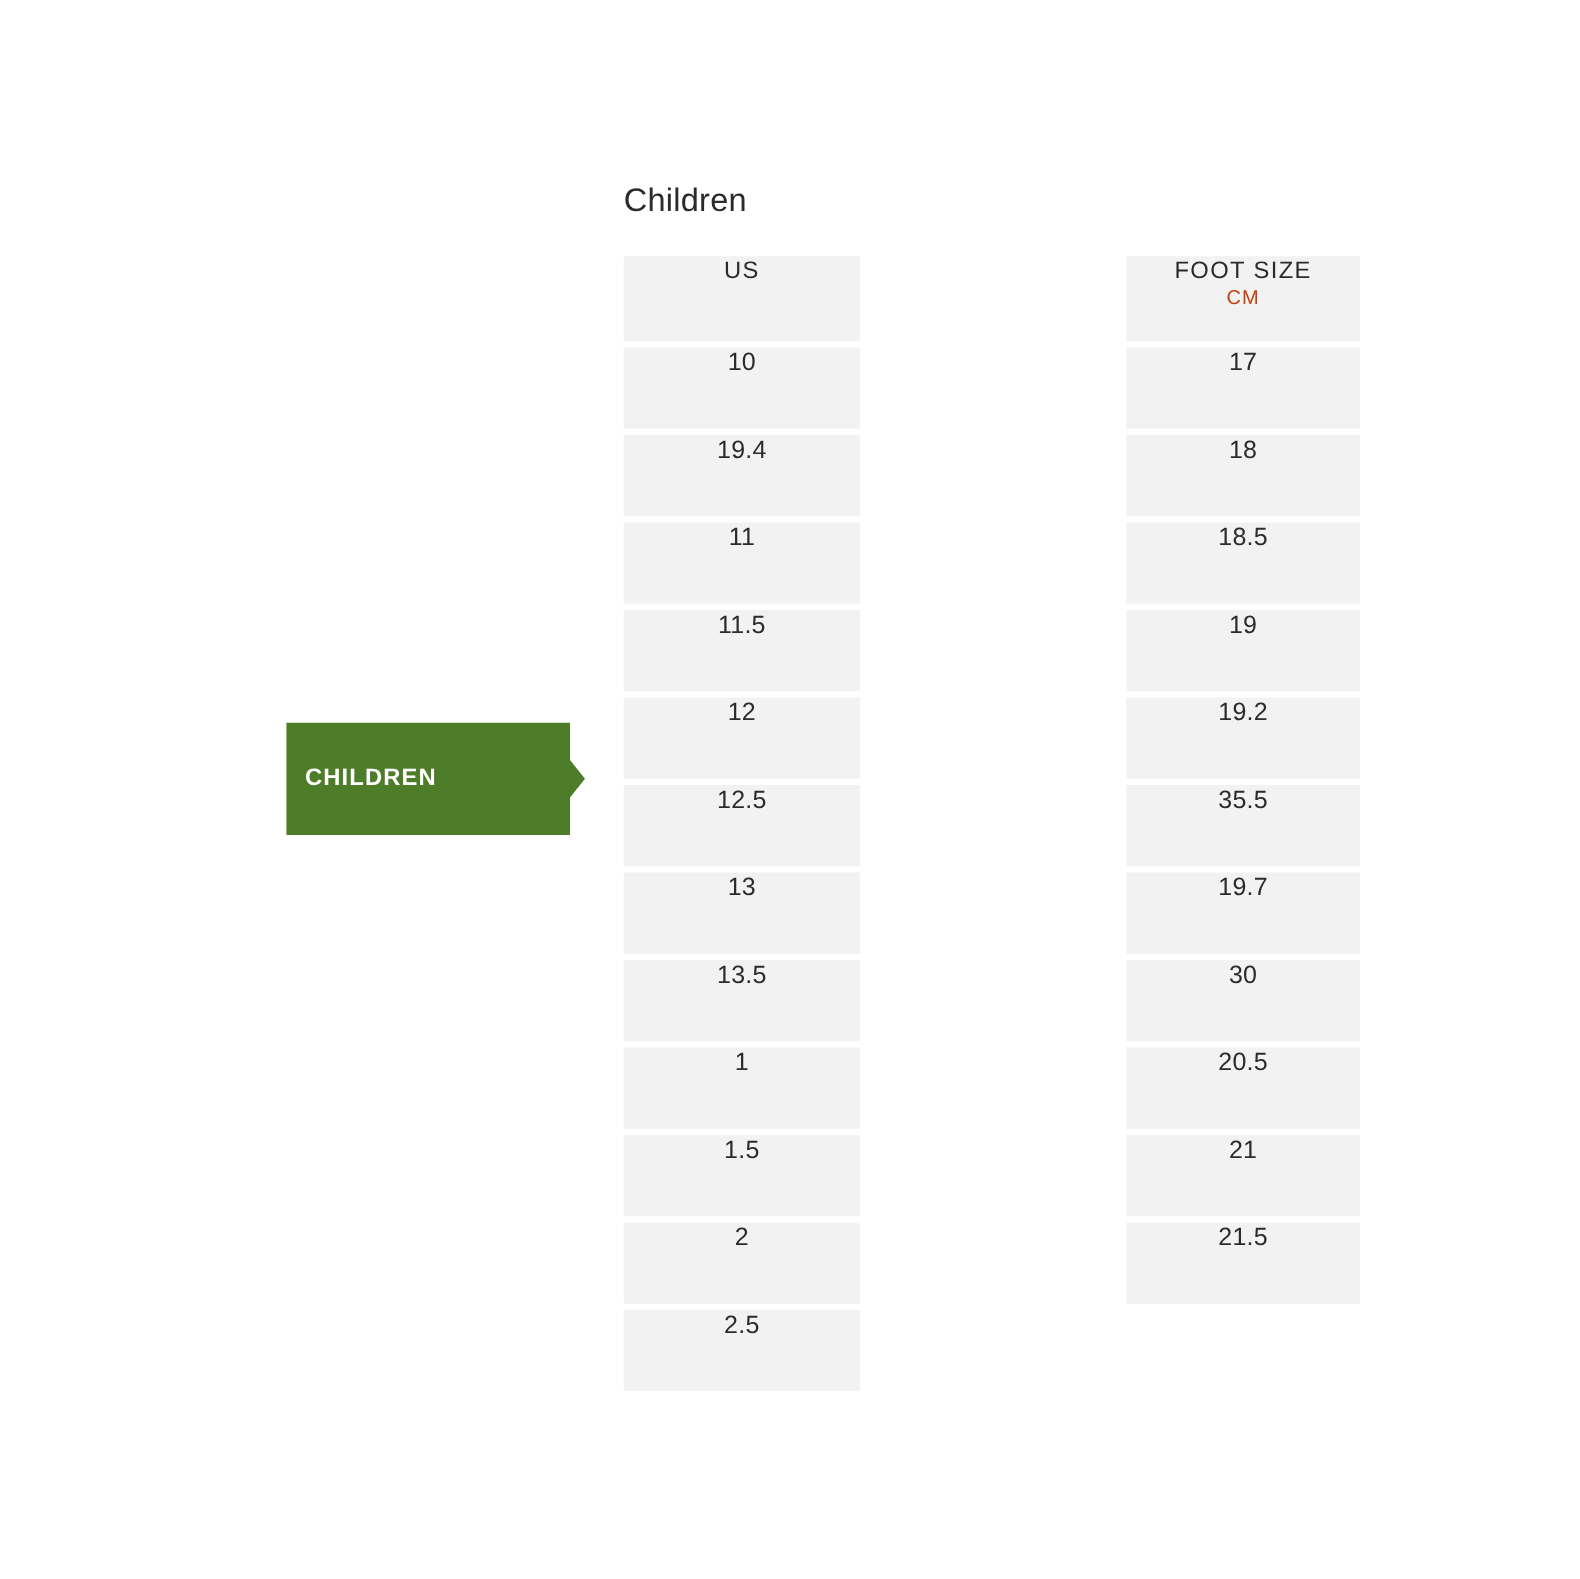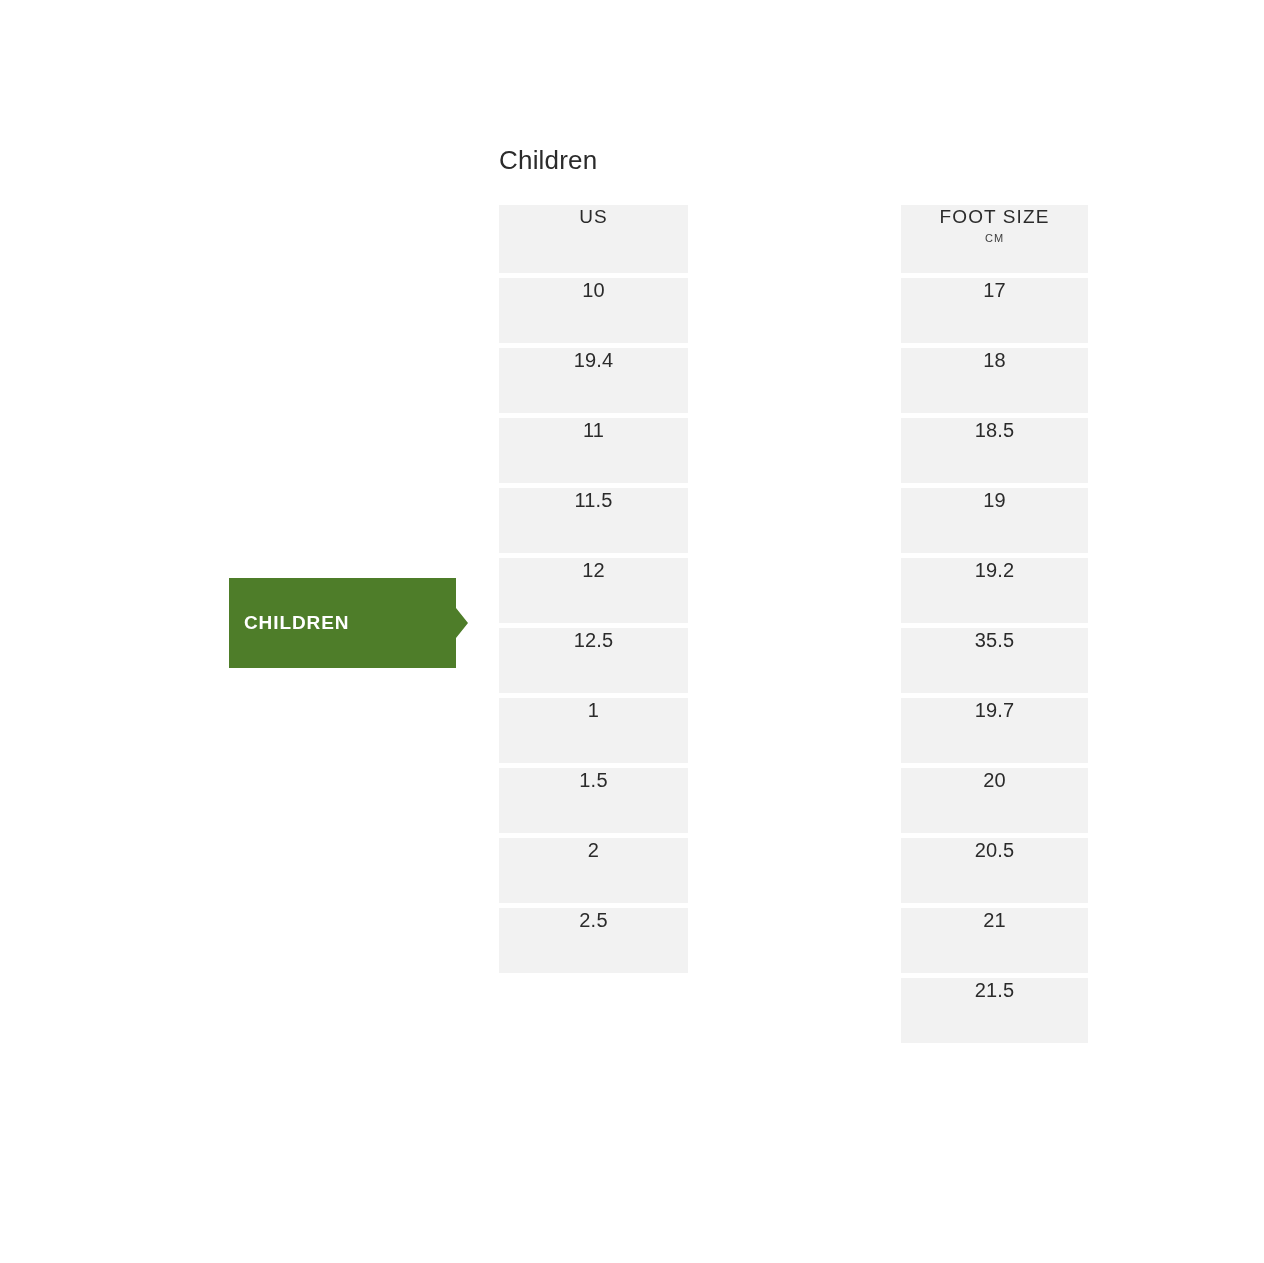--- a/index.html
+++ b/index.html
@@ -97,23 +97,23 @@
 
   .header-main {
     font-size: 19px;
     font-weight: 400;
     color: #2b2b2b;
     letter-spacing: 1.1px;
     text-transform: uppercase;
     line-height: 24px;
   }
   .header-sub {
-    font-size: 11px;
-    font-weight: 400;
-    color: #404040;
+    font-size: 16px;
+    font-weight: 400;
+    color: #c2410c;
     letter-spacing: 0.9px;
     text-transform: uppercase;
     line-height: 17px;
     margin-top: 1px;
   }
   .cell-value {
     font-size: 20px;
     font-weight: 400;
     color: #2b2b2b;
     line-height: 24px;
@@ -150,20 +150,26 @@
       <div class="cell data-cell">
         <span class="cell-value">11.5</span>
       </div>
       <div class="cell data-cell">
         <span class="cell-value">12</span>
       </div>
       <div class="cell data-cell">
         <span class="cell-value">12.5</span>
       </div>
       <div class="cell data-cell">
+        <span class="cell-value">13</span>
+      </div>
+      <div class="cell data-cell">
+        <span class="cell-value">13.5</span>
+      </div>
+      <div class="cell data-cell">
         <span class="cell-value">1</span>
       </div>
       <div class="cell data-cell">
         <span class="cell-value">1.5</span>
       </div>
       <div class="cell data-cell">
         <span class="cell-value">2</span>
       </div>
       <div class="cell data-cell">
         <span class="cell-value">2.5</span>
@@ -190,21 +196,21 @@
       <div class="cell data-cell">
         <span class="cell-value">19.2</span>
       </div>
       <div class="cell data-cell">
         <span class="cell-value">35.5</span>
       </div>
       <div class="cell data-cell">
         <span class="cell-value">19.7</span>
       </div>
       <div class="cell data-cell">
-        <span class="cell-value">20</span>
+        <span class="cell-value">30</span>
       </div>
       <div class="cell data-cell">
         <span class="cell-value">20.5</span>
       </div>
       <div class="cell data-cell">
         <span class="cell-value">21</span>
       </div>
       <div class="cell data-cell">
         <span class="cell-value">21.5</span>
       </div>

